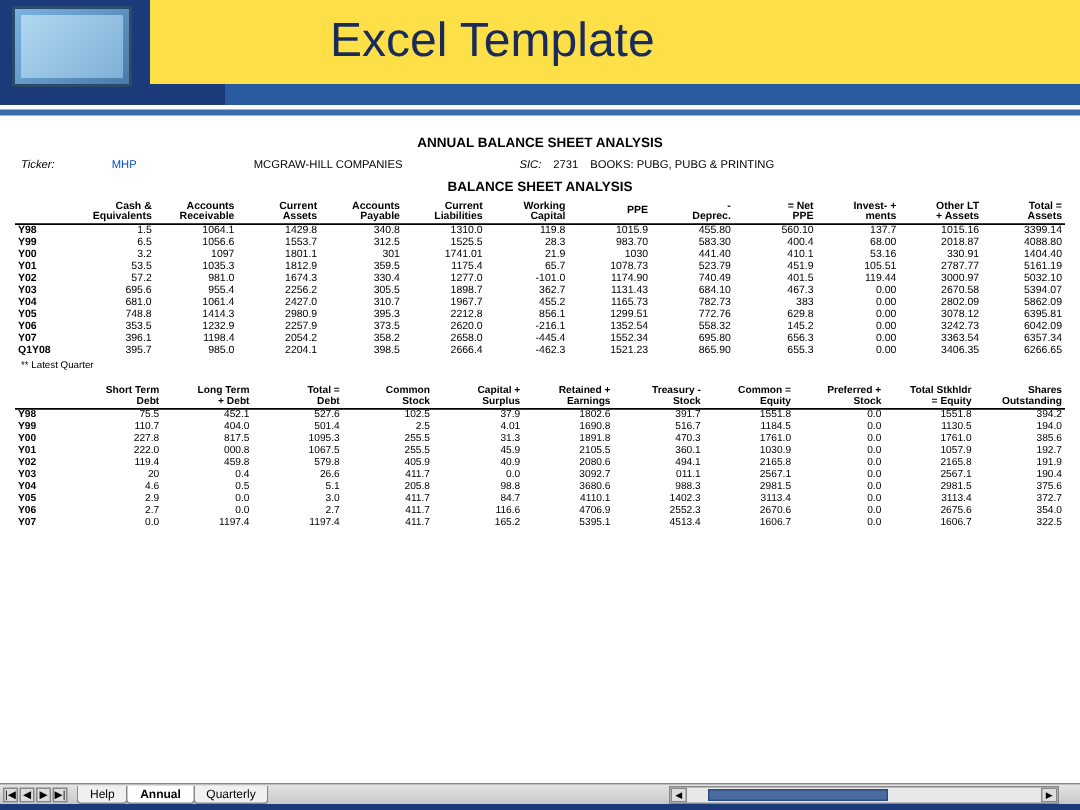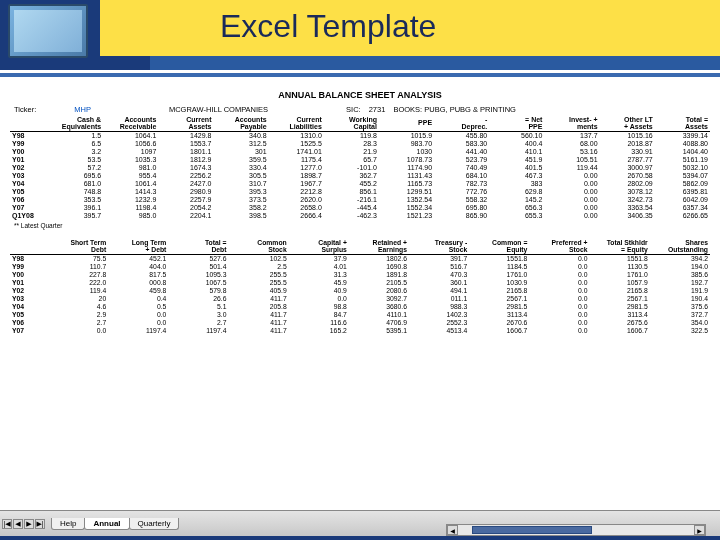--- a/index.html
+++ b/index.html
@@ -11,35 +11,35 @@
   .monitor { position: absolute; top: 4px; left: 8px; width: 80px; height: 54px; background: linear-gradient(135deg,#7ab3e0,#4a7aa8); border: 2px solid #2a4a6a; border-radius: 2px; z-index: 2; }
   .monitor::after { content: ''; position: absolute; top: 4px; left: 4px; right: 4px; bottom: 4px; background: linear-gradient(135deg,#b0d8f0,#80b0d8); }
   .title { position: absolute; top: 8px; left: 220px; font-size: 32px; color: #1a2a5a; font-family: Arial, sans-serif; }
   .sub-band { position: absolute; top: 56px; left: 0; right: 0; height: 14px; background: linear-gradient(to right,#1a3a7a 0,#1a3a7a 150px,#2a5aa0 150px,#2a5aa0 100%); z-index:1; }
   .thin-band { position: absolute; top: 73px; left: 0; right:0; height:4px; background:#3a6ab0; }
 
   .sheet { position: absolute; top: 88px; left: 10px; right: 10px; bottom: 18px; font-size: 7.5px; color: #000; background: #fff; overflow: hidden; }
   .sheet h1 { text-align: center; font-size: 9px; font-weight: bold; margin: 2px 0 4px; }
   .company-row { display: flex; gap: 8px; padding: 1px 4px; }
   .company-row span { white-space: nowrap; }
-  .lbl { }
+  .lbl { font-style: italic; }
   .bold { font-weight: normal; }
   .blue { color: #0050c0; }
   
   .sheet h2 { text-align: center; font-size: 9px; font-weight: bold; margin: 4px 0; }
   
   table { border-collapse: collapse; width: 100%; font-size: 7px; table-layout: fixed; }
   th, td { padding: 0.5px 2px; white-space: nowrap; overflow: hidden; text-align: right; }
   th { font-weight: bold; text-align: right; border-bottom: 1px solid #000; }
   th.two { line-height: 1.05; }
   td:first-child, th:first-child { text-align: left; width: 38px; }
   .note { font-size: 6.5px; padding: 2px 4px; }
   .sep { height: 8px; }
   
-  .tab-strip { position: absolute; bottom: 4px; left: 0; right: 0; height: 26px; background: linear-gradient(#e4e4e4,#c8c8c8); border-top: 1px solid #888; display: flex; align-items: center; font-size: 8px; }
+  .tab-strip { position: absolute; bottom: 4px; left: 0; right: 0; height: 14px; background: linear-gradient(#e4e4e4,#c8c8c8); border-top: 1px solid #888; display: flex; align-items: center; font-size: 8px; }
   .tab-nav { display: flex; gap: 1px; padding: 0 2px; }
   .tab-nav span { width: 10px; height: 10px; background: #ddd; border: 1px solid #888; display: flex; align-items: center; justify-content: center; font-size: 7px; cursor: pointer; }
   .tabs { display: flex; margin-left: 4px; }
   .tab { padding: 1px 8px; background: #f0f0f0; border: 1px solid #888; border-top: none; border-radius: 0 0 3px 3px; margin-right: -1px; cursor: pointer; }
   .tab.active { background: #fff; font-weight: bold; }
   .scroll-h { position: absolute; right: 14px; bottom: 0; width: 260px; height: 12px; background: #e8e8e8; border: 1px solid #888; display:flex; align-items:center; }
   .scroll-h .thumb { width: 120px; height: 8px; background: #4a6aa0; margin-left: 14px; border:1px solid #2a4a80; }
   .scroll-h .arr { width:11px; height:10px; background:#ddd; border:1px solid #888; display:flex;align-items:center;justify-content:center;font-size:6px; }
   .scroll-h .arr.r { margin-left:auto; }
   
@@ -61,20 +61,21 @@
   <h1>ANNUAL BALANCE SHEET ANALYSIS</h1>
   <div class="company-row">
     <span class="lbl">Ticker:</span>
     <span class="bold blue" style="margin-left:30px">MHP</span>
     <span class="bold" style="margin-left:70px">MCGRAW-HILL COMPANIES</span>
     <span class="lbl" style="margin-left:70px">SIC:</span>
     <span>2731</span>
     <span>BOOKS: PUBG, PUBG &amp; PRINTING</span>
   </div>
 
+  <h2>BALANCE SHEET ANALYSIS</h2>
 
   <table>
     <thead>
         <tr id="t1h">
           <th class="two"></th>
           <th class="two">Cash &amp;<br>Equivalents</th>
           <th class="two">Accounts<br>Receivable</th>
           <th class="two">Current<br>Assets</th>
           <th class="two">Accounts<br>Payable</th>
           <th class="two">Current<br>Liabilities</th>

